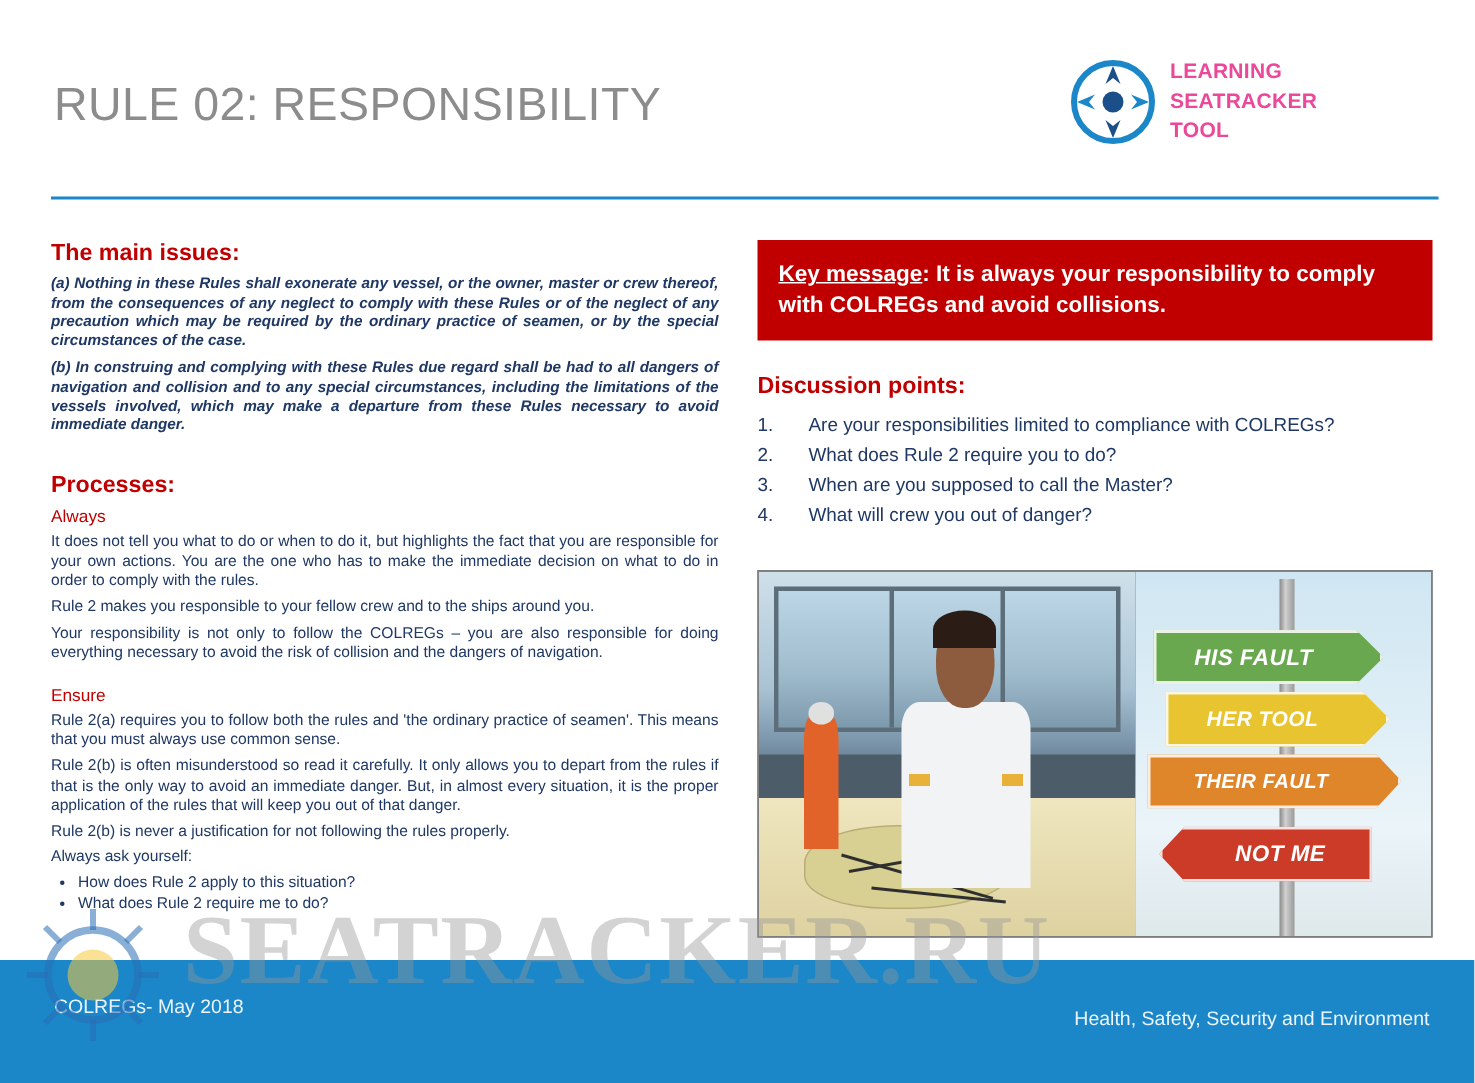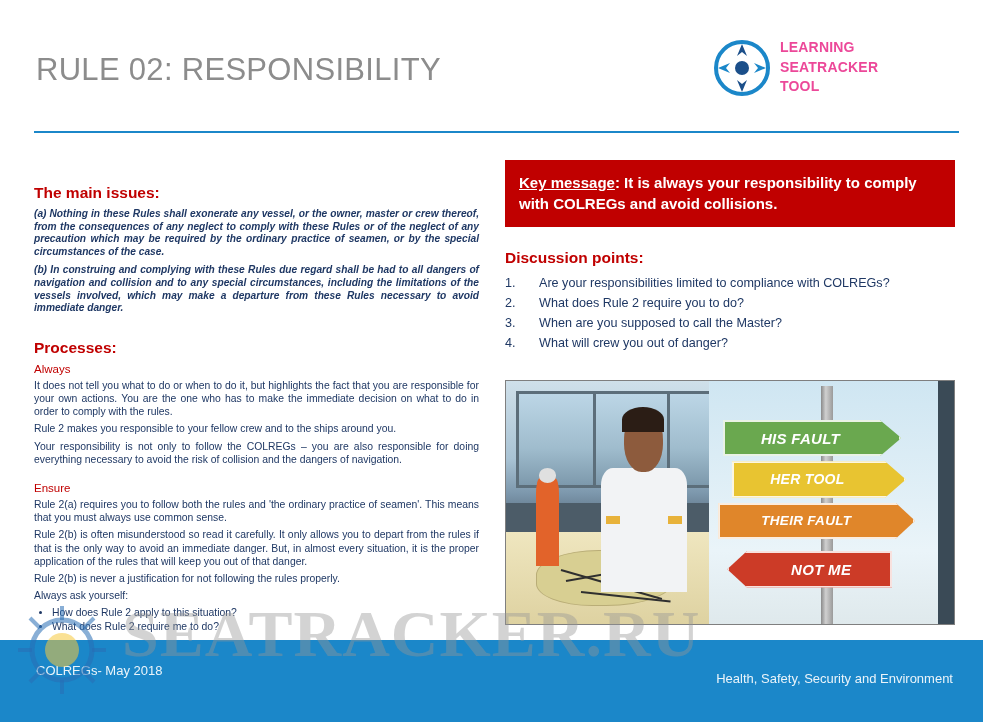--- a/index.html
+++ b/index.html
@@ -73,21 +73,20 @@
     letter-spacing: 0.2px;
   }
   .logo-text div { white-space: nowrap; }
 
   
   .left-col {
     position: absolute;
     left: 34px;
     top: 160px;
     width: 445px;
-    margin-top: 24px;
   }
   h2.section-head {
     margin: 0 0 6px 0;
     font-size: 15.5px;
     color: #c00000;
     font-weight: bold;
   }
   .para {
     font-size: 10.2px;
     line-height: 12.6px;
@@ -279,25 +278,24 @@
     position: absolute;
     left: 13%;
     top: 36%;
     width: 7%;
     height: 6%;
     background: #e0e0e0;
     border-radius: 50%;
   }
   .photo-right {
     position: absolute;
-    right: 16px; top: 0;
+    right: 0; top: 0;
     width: 44%;
     height: 100%;
     background: linear-gradient(180deg,#cfe6f2 0%, #eaf4f9 70%, #dfe9ec 100%);
-    padding-left: 32px;
   }
   .post {
     position: absolute;
     left: 49%;
     top: 2%;
     width: 5%;
     height: 98%;
     background: linear-gradient(90deg,#8a8a8a,#d0d0d0 40%,#9a9a9a);
   }
   .sign {

